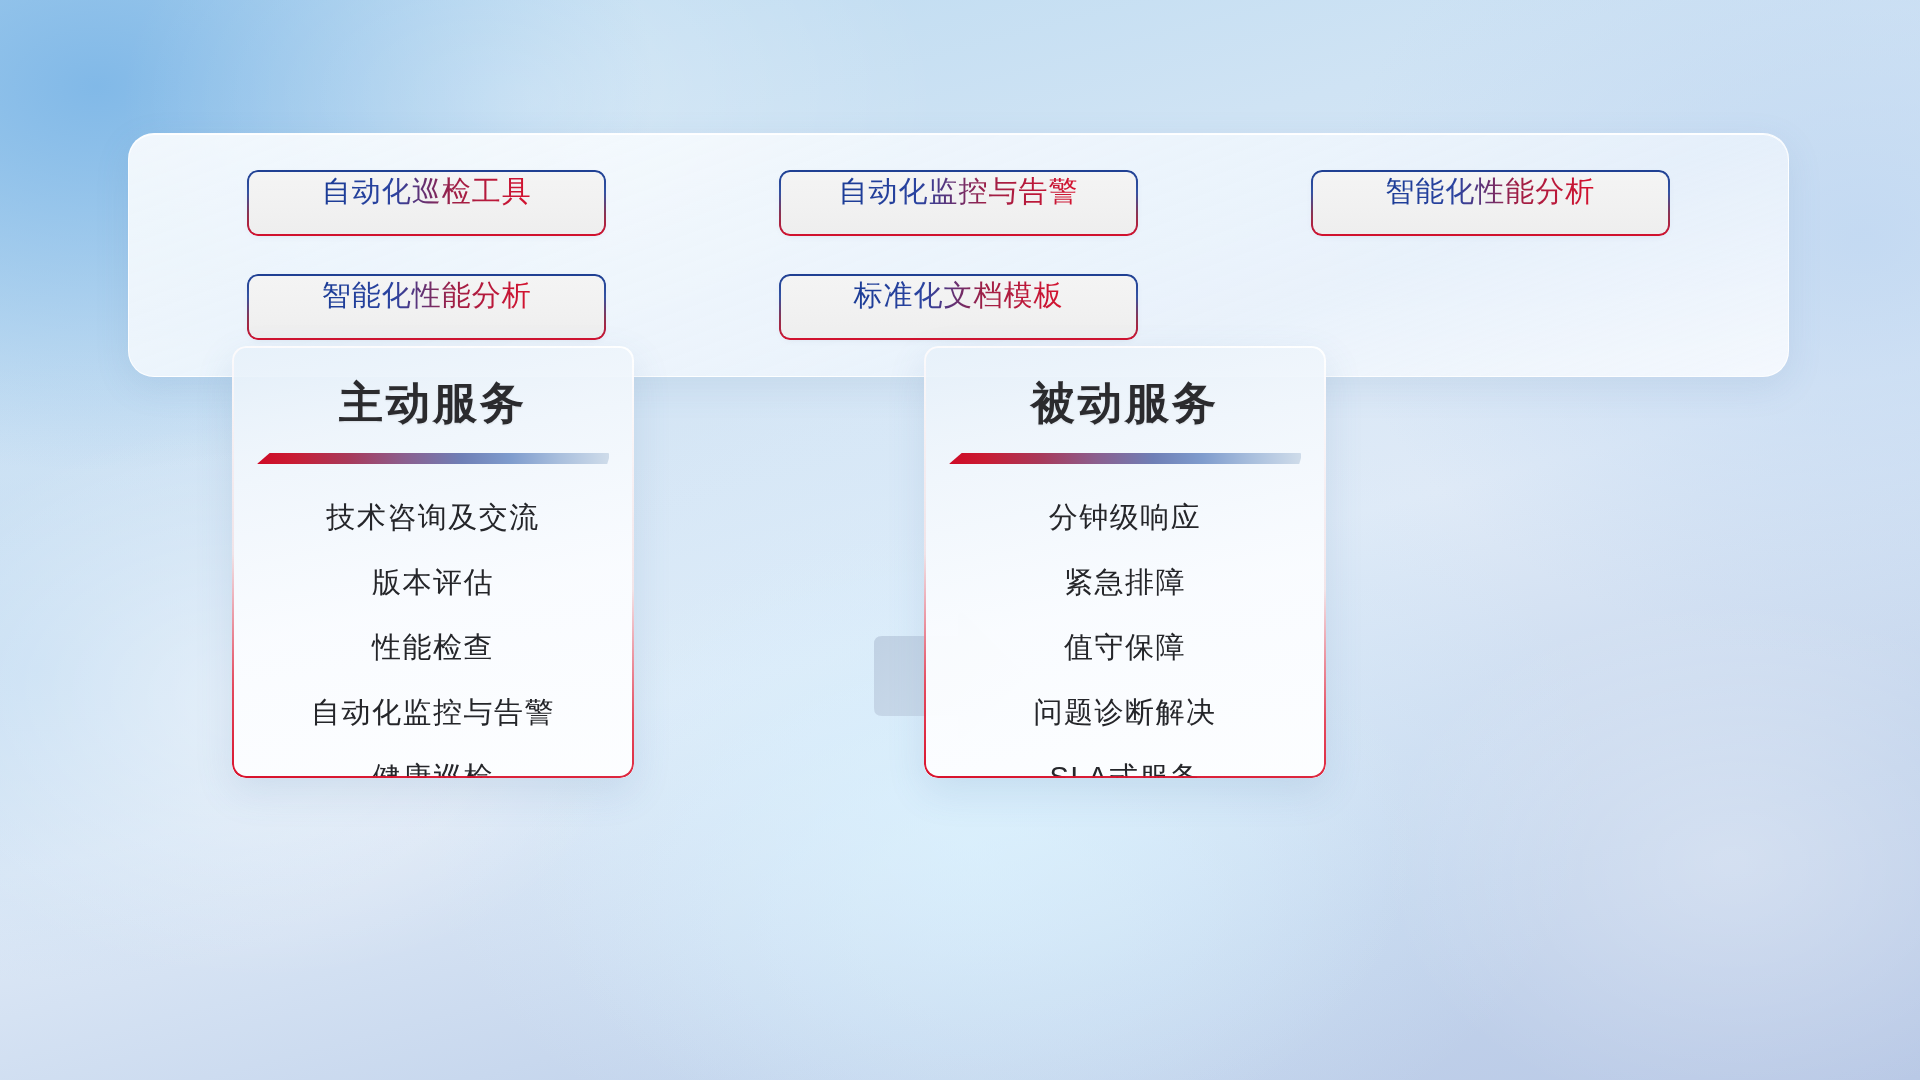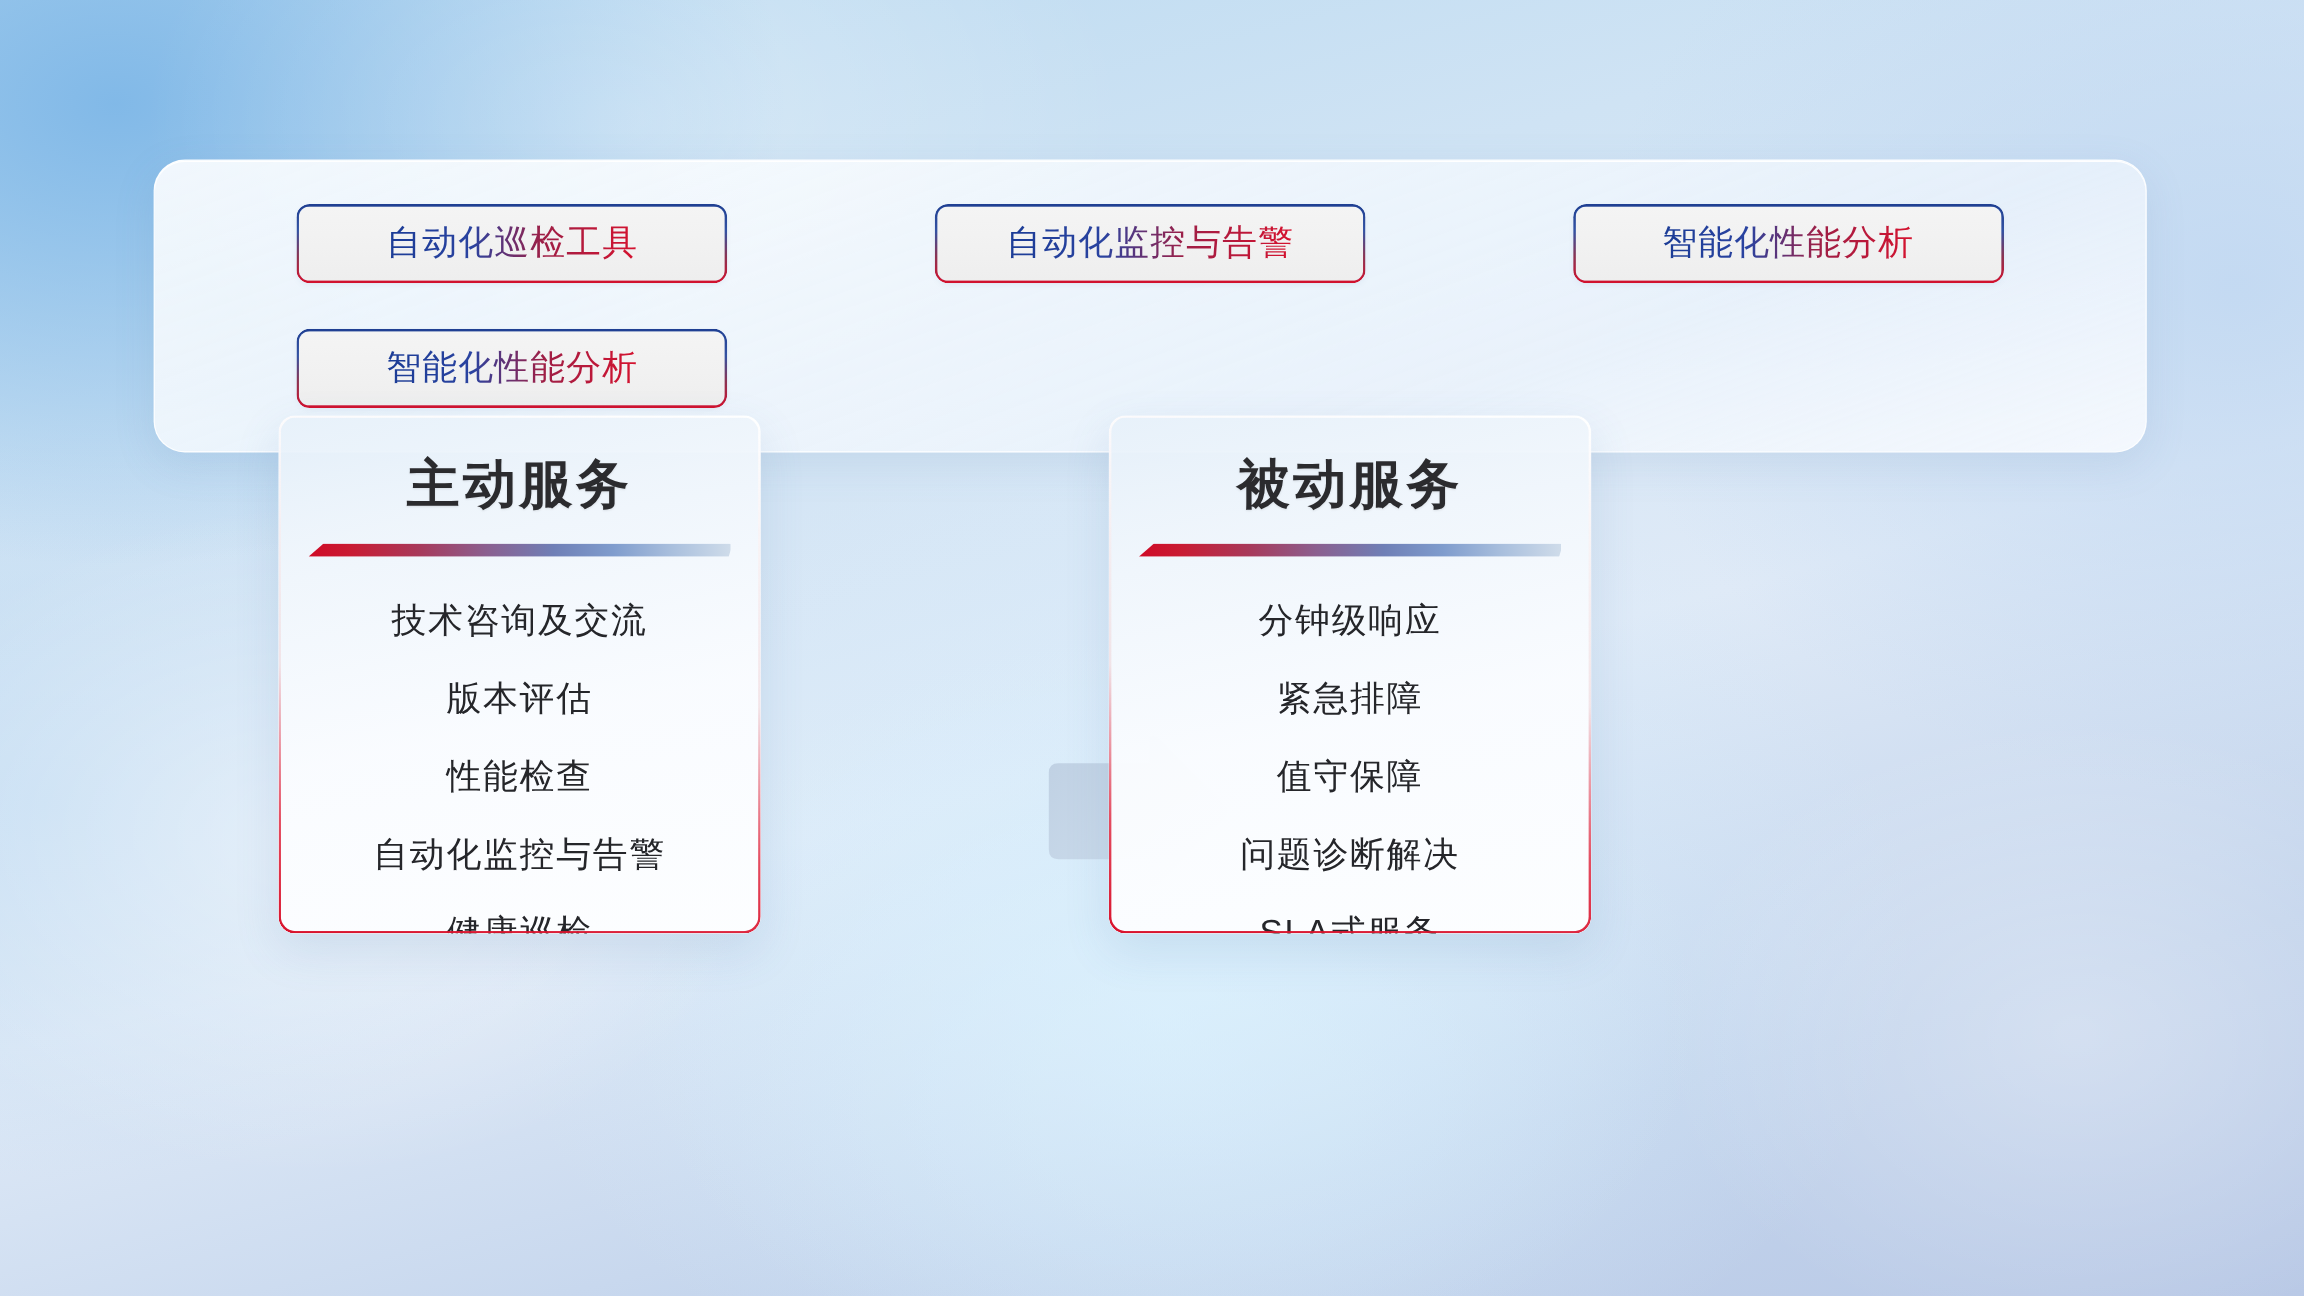--- a/index.html
+++ b/index.html
@@ -66,21 +66,20 @@
   }
 
   
   .pill {
     position: relative;
     width: 355px;
     height: 62px;
     border-radius: 10px;
     background: linear-gradient(180deg, #f4f4f4 0%, #f1f1f1 55%, #eeeeee 100%);
     display: flex;
-    align-items: center;
     justify-content: center;
     box-shadow: 0 2px 6px rgba(80,110,150,0.10);
   }
   .pill::before {
     content: "";
     position: absolute;
     inset: -2px;
     border-radius: 11px;
     padding: 2px;
     background: linear-gradient(180deg, #1f3f92 0%, #3352a2 34%, #8a3352 66%, #d4102c 100%);
@@ -209,20 +208,23 @@
     </div>
 
     <div class="pill">
       <span class="pill-label">智能化性能分析</span>
     </div>
 
     <div class="pill">
       <span class="pill-label">智能化性能分析</span>
     </div>
 
+    <div class="pill">
+      <span class="pill-label">标准化文档模板</span>
+    </div>
 
 
   </div>
 
   <div class="card" id="card-active">
     <div class="card-title">主动服务</div>
     <div class="card-divider"></div>
     <div class="card-list">
       <div class="card-list-item">技术咨询及交流</div>
       <div class="card-list-item">版本评估</div>

